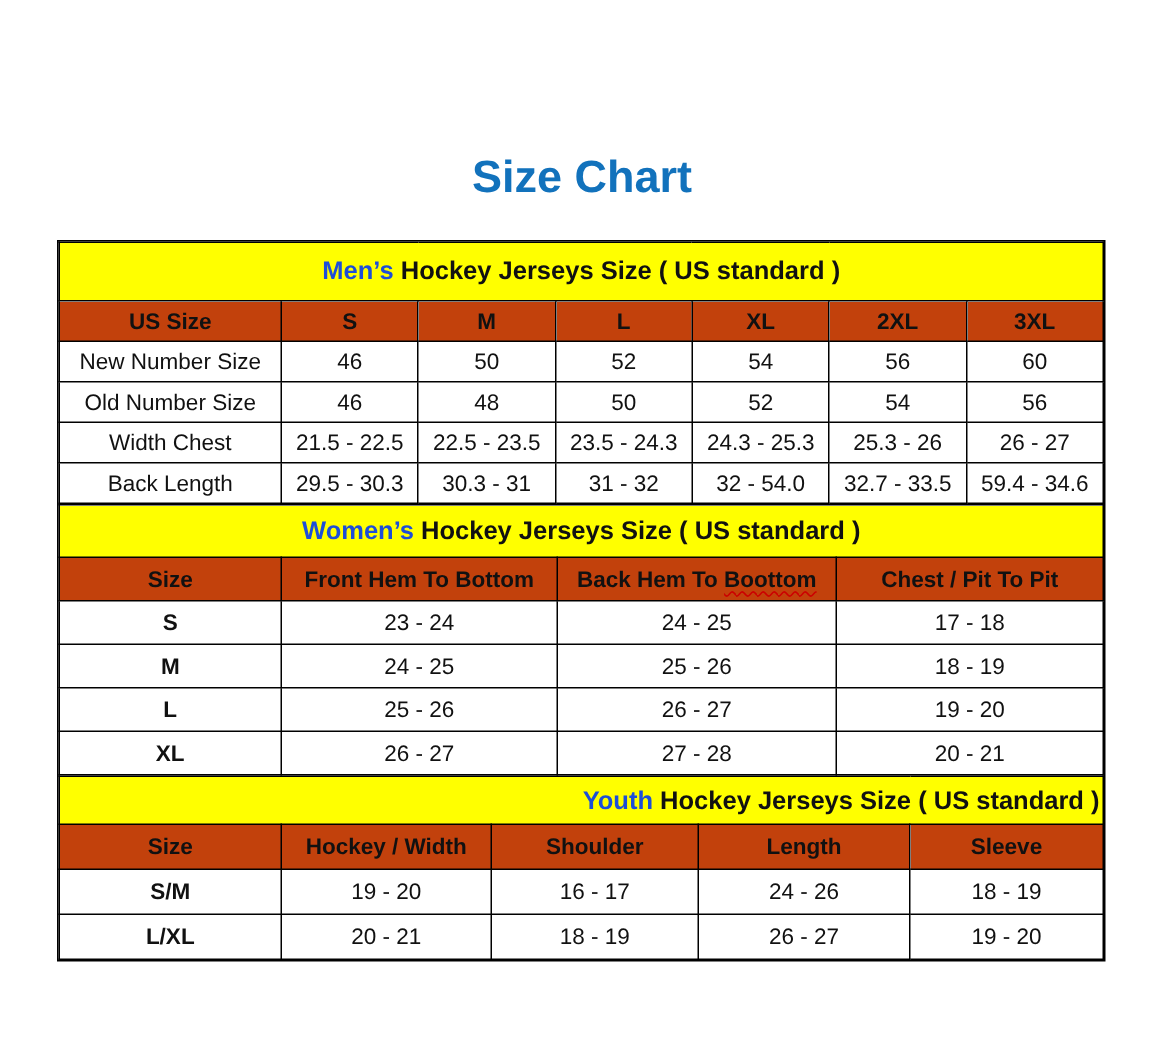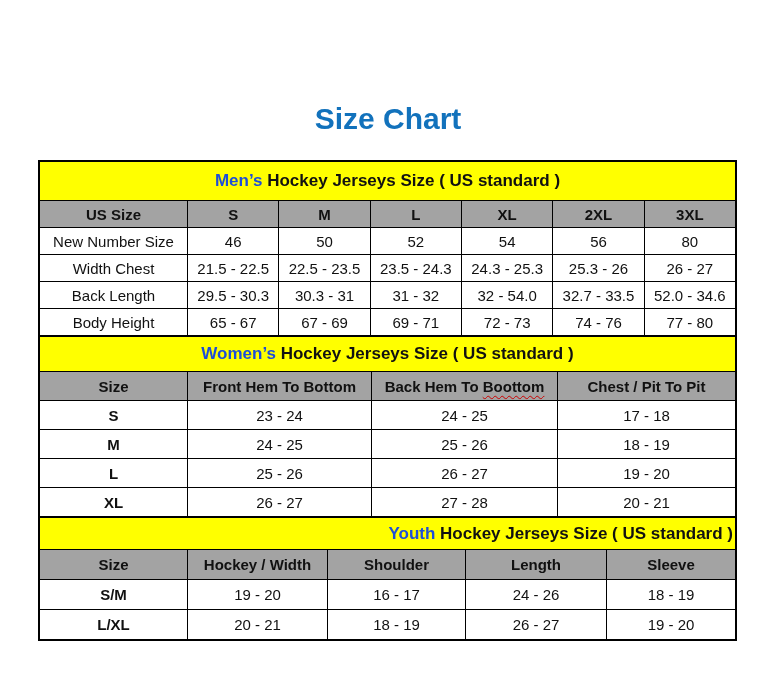--- a/index.html
+++ b/index.html
@@ -53,21 +53,21 @@
     font-weight: bold;
     font-size: 17px;
   }
   .mens td.band   { height: 38px; }
   .womens td.band { height: 34px; }
   .youth td.band  { height: 31px; text-align: right; }
   .band .hl { color: #1d4ed8; }
   th.colhead {
     font-weight: bold;
     font-size: 15px;
-    background: #a3a3a3;
+    background: #c2410c;
   }
   td.val {
     font-size: 15px;
     background: #ffffff;
   }
   td.lab {
     font-size: 15px;
     font-weight: normal;
     background: #ffffff;
   }
@@ -120,48 +120,48 @@
           <th class="colhead">2XL</th>
           <th class="colhead">3XL</th>
         </tr>
         <tr class="r">
           <td class="lab">New Number Size</td>
           <td class="val">46</td>
           <td class="val">50</td>
           <td class="val">52</td>
           <td class="val">54</td>
           <td class="val">56</td>
-          <td class="val">80</td>
+          <td class="val">60</td>
+        </tr>
+        <tr class="r">
+          <td class="lab">Old Number Size</td>
+          <td class="val">46</td>
+          <td class="val">48</td>
+          <td class="val">50</td>
+          <td class="val">52</td>
+          <td class="val">54</td>
+          <td class="val">56</td>
         </tr>
         <tr class="r">
           <td class="lab">Width Chest</td>
           <td class="val">21.5 - 22.5</td>
           <td class="val">22.5 - 23.5</td>
           <td class="val">23.5 - 24.3</td>
           <td class="val">24.3 - 25.3</td>
           <td class="val">25.3 - 26</td>
           <td class="val">26 - 27</td>
         </tr>
         <tr class="r">
           <td class="lab">Back Length</td>
           <td class="val">29.5 - 30.3</td>
           <td class="val">30.3 - 31</td>
           <td class="val">31 - 32</td>
           <td class="val">32 - 54.0</td>
           <td class="val">32.7 - 33.5</td>
-          <td class="val">52.0 - 34.6</td>
-        </tr>
-        <tr class="r">
-          <td class="lab">Body Height</td>
-          <td class="val">65 - 67</td>
-          <td class="val">67 - 69</td>
-          <td class="val">69 - 71</td>
-          <td class="val">72 - 73</td>
-          <td class="val">74 - 76</td>
-          <td class="val">77 - 80</td>
+          <td class="val">59.4 - 34.6</td>
         </tr>
       </tbody>
     </table>
 
     <table class="sec womens">
       <colgroup>
         <col style="width:148px">
           <col style="width:184px">
           <col style="width:186px">
           <col>

